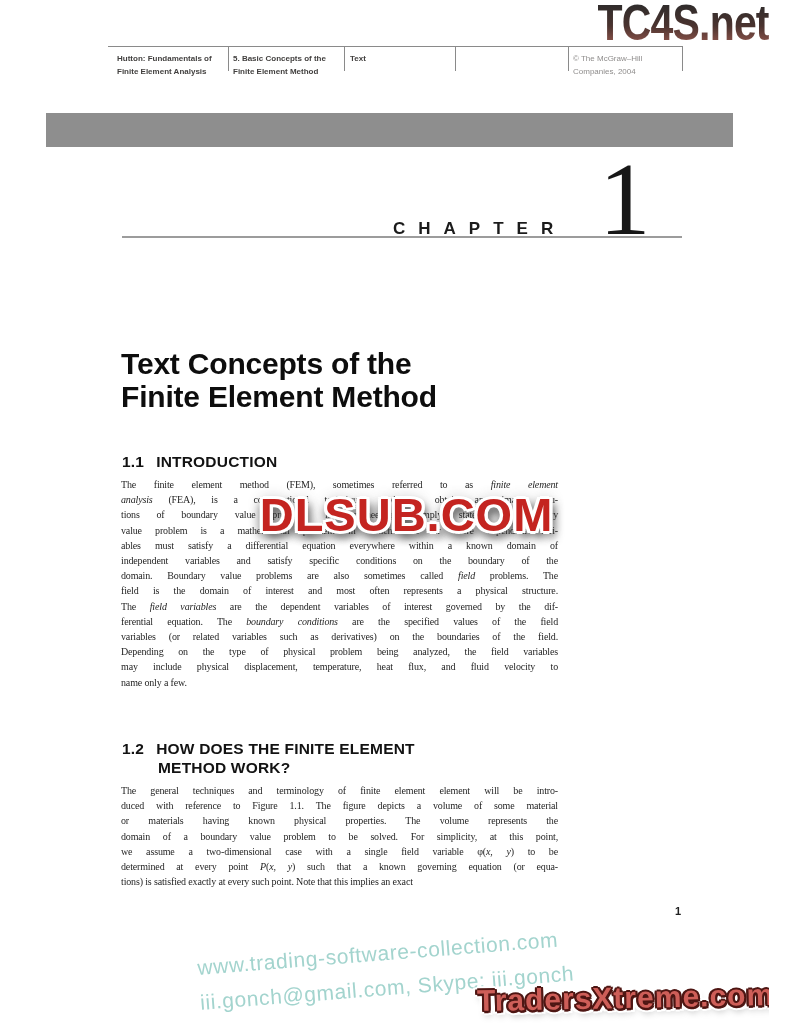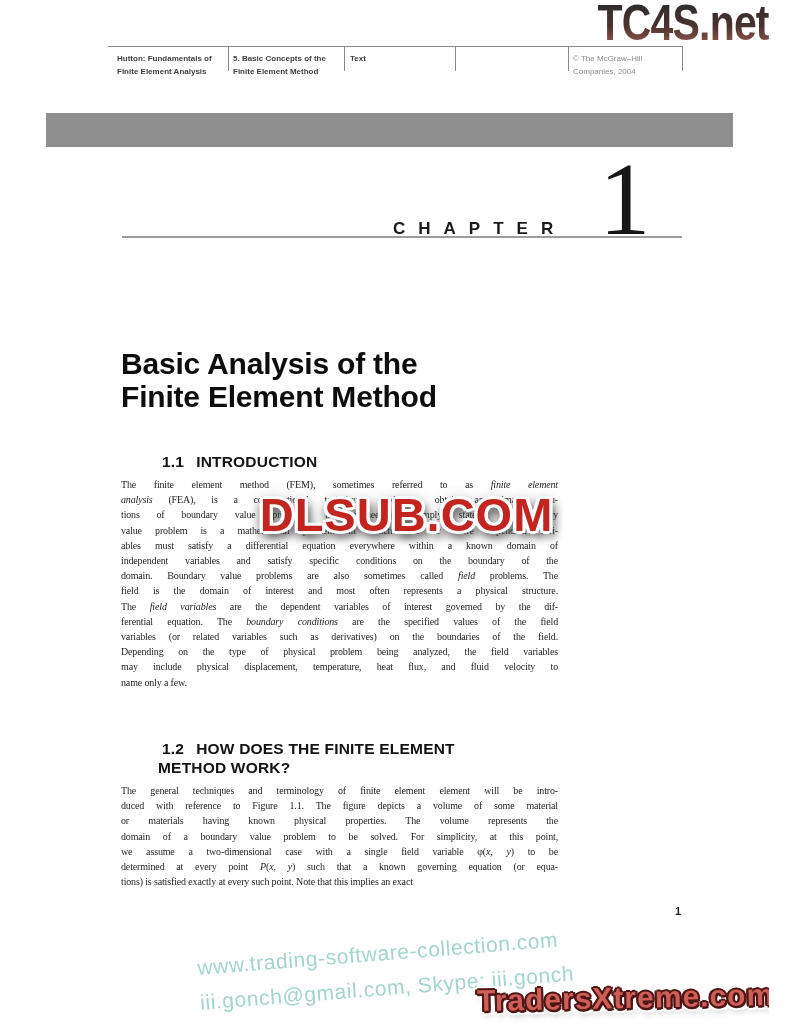--- a/index.html
+++ b/index.html
@@ -50,21 +50,21 @@
     color:#0d0d0d;
   }
   .sechead {
     position:absolute; left:122px;
     font-family:"Liberation Sans","DejaVu Sans",sans-serif;
     font-weight:bold; font-size:15.5px; line-height:19px; color:#121212;
     letter-spacing:0.2px;
   }
   .s11{top:452px}
   .s12{top:739px}
-  .secnum { margin-right:12px;margin-left:40px; }
+  .secnum { margin-right:12px; }
   .indent { margin-left:36px; }
   
   .bodytext {
     position:absolute; left:121px; width:437px;
     font-family:"Liberation Serif","DejaVu Serif",serif;
     font-size:10px; line-height:15.2px; letter-spacing:-0.15px; color:#1f1f1f;
   }
   .p1{top:477px}
   .p2{top:783px}
   .jline { text-align:justify; text-align-last:justify; white-space:normal; }
@@ -138,21 +138,21 @@
     <div>© The McGraw–Hill</div>
     <div>Companies, 2004</div>
   </div>
 
   <div class="graybar"></div>
   <div class="chrule"></div>
   <div class="chlabel">CHAPTER</div>
   <div class="chnum">1</div>
 
   <div class="title">
-    <div>Basic Analysis of the</div>
+    <div>Text Concepts of the</div>
     <div>Finite Element Method</div>
   </div>
 
   <div class="sechead s11">
     <span class="secnum">1.1</span><span>INTRODUCTION</span>
   </div>
 
   <div class="bodytext p1">
       <div class="jline">The finite element method (FEM), sometimes referred to as <i>finite element</i></div>
       <div class="jline"><i>analysis</i> (FEA), is a computational technique used to obtain approximate solu-</div>

